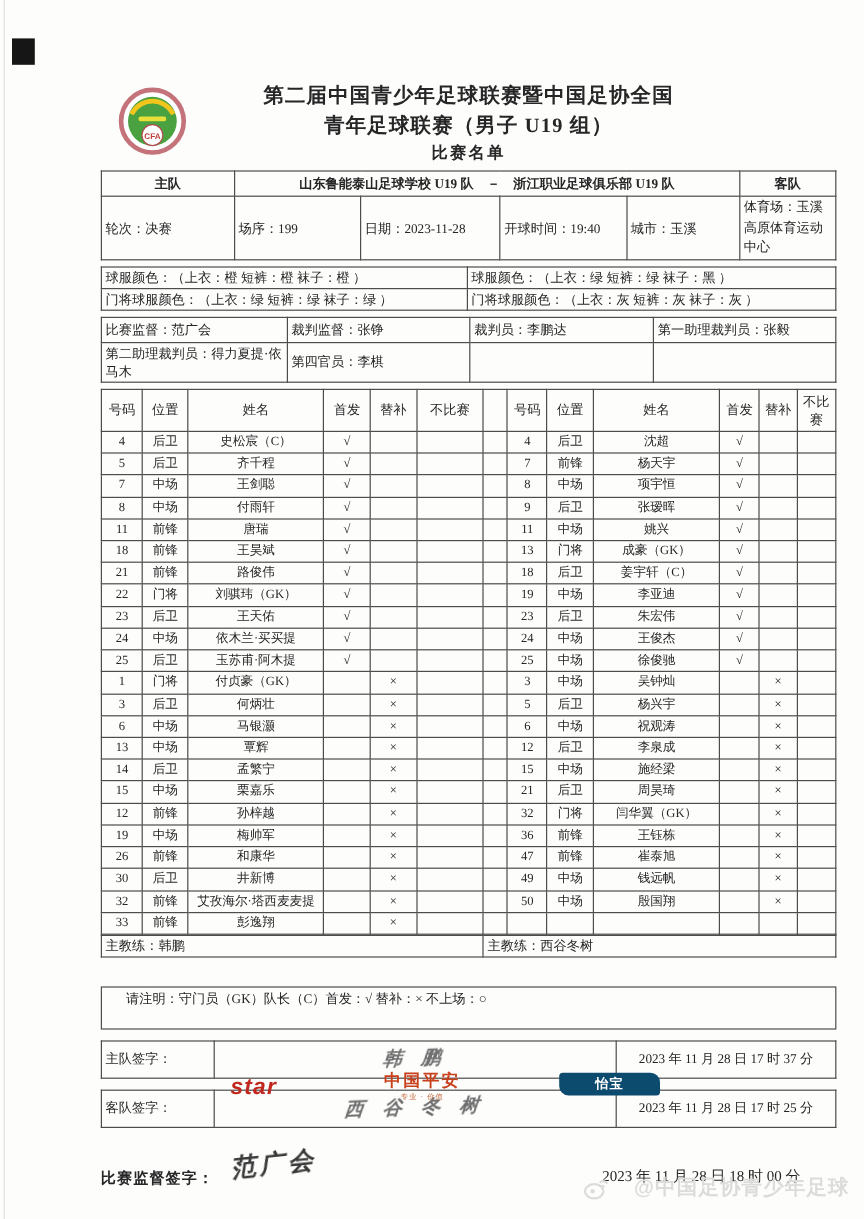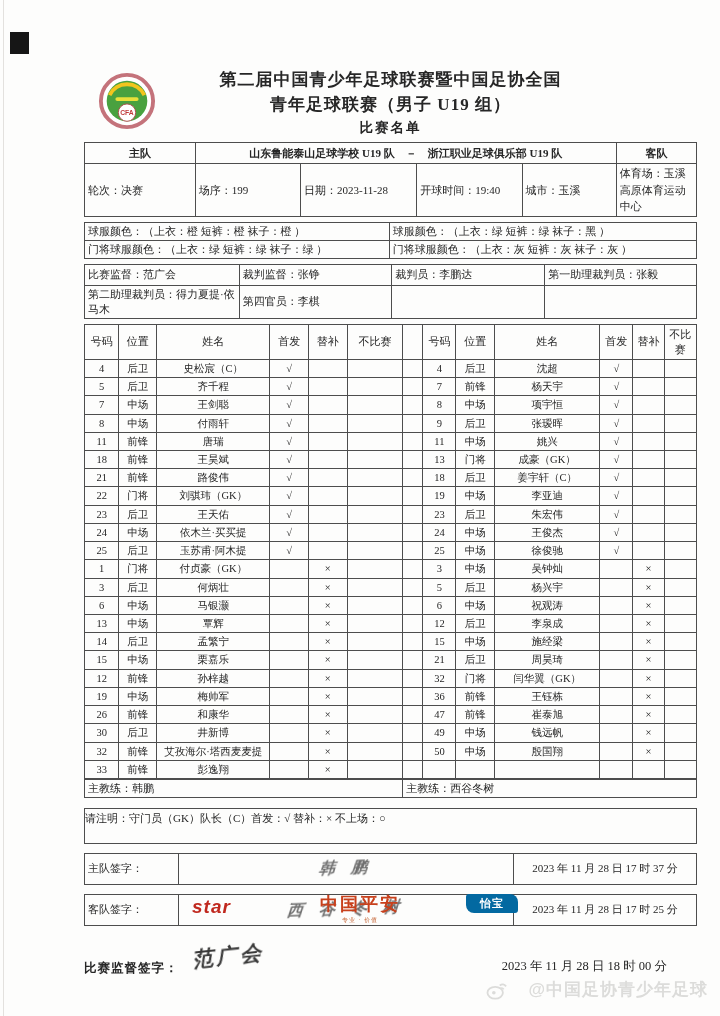--- a/index.html
+++ b/index.html
@@ -21,43 +21,43 @@
   table{border-collapse:collapse;width:100%;table-layout:fixed;margin-top:5px;}
   td,th{border:1px solid #4d4d4d;font-size:11px;font-weight:normal;
         padding:1px 3px;vertical-align:middle;overflow:hidden;}
   .c{text-align:center;}
   .b{font-weight:bold;}
   #info-table td{height:18px;}
   #info-table .venue{line-height:1.5;}
   #officials-table td{height:18px;}
   #roster-table th{font-size:11px;padding:2px 1px;}
   #roster-table td{font-size:10.5px;padding:1px 2px;line-height:1.45;}
-  .legend-box{border:1px solid #4d4d4d;margin-top:10px;height:36px;
-              font-size:11px;padding:2px 0;box-sizing:border-box;}
+  .legend-box{border:1px solid #4d4d4d;margin-top:24px;height:36px;
+              font-size:11px;padding:2px 20px;box-sizing:border-box;}
   .sig-table{margin-top:9px;}
   .sig-table td{height:28px;font-size:11px;}
   .script{font-style:italic;color:#6f6f6f;font-weight:bold;letter-spacing:6px;
           font-size:16px;display:inline-block;transform:rotate(-2deg) skewX(-8deg);
           filter:blur(.3px);}
   .sup-row{margin-top:20px;position:relative;height:40px;font-size:12.5px;}
   .sup-label{position:absolute;left:0;top:14px;font-weight:bold;letter-spacing:1px;}
   .sup-sign{position:absolute;left:108px;top:-4px;font-size:21px;color:#3a3a3a;
             font-weight:bold;font-style:italic;transform:rotate(-6deg);letter-spacing:3px;
             filter:blur(.3px);}
   .sup-time{position:absolute;right:30px;top:12px;font-size:12.5px;}
   
   .sponsors{position:absolute;left:84px;top:892px;width:553px;height:30px;}
   .sp-star{position:absolute;left:108px;top:4px;color:#c0281e;font-weight:bold;
            font-style:italic;font-size:19px;letter-spacing:1px;
            font-family:"Liberation Sans",sans-serif;}
   .sp-pingan{position:absolute;left:236px;top:0;text-align:center;color:#c8401c;}
-  .sp-pingan .main{font-size:18px;font-weight:bold;letter-spacing:2px;}
+  .sp-pingan .main{font-size:14px;font-weight:bold;letter-spacing:2px;}
   .sp-pingan .sub{font-size:6px;letter-spacing:1px;color:#c86a3c;}
-  .sp-yibao{position:absolute;left:382px;top:2px;background:#0369a1;color:#fff;
-            font-size:11px;font-weight:bold;padding:2px 14px;border-radius:3px 8px 3px 8px;
+  .sp-yibao{position:absolute;left:382px;top:2px;background:#0c4a6e;color:#fff;
+            font-size:11px;font-weight:bold;padding:2px 30px;border-radius:3px 8px 3px 8px;
             letter-spacing:1px;}
   
   .watermark{position:absolute;right:12px;top:978px;color:#dcdcda;font-size:17px;
              font-weight:bold;letter-spacing:1px;display:flex;align-items:center;gap:20px;
              font-family:"Liberation Sans",sans-serif;}
 </style>
 </head>
 <body>
 
 <div class="page-edge"></div>

